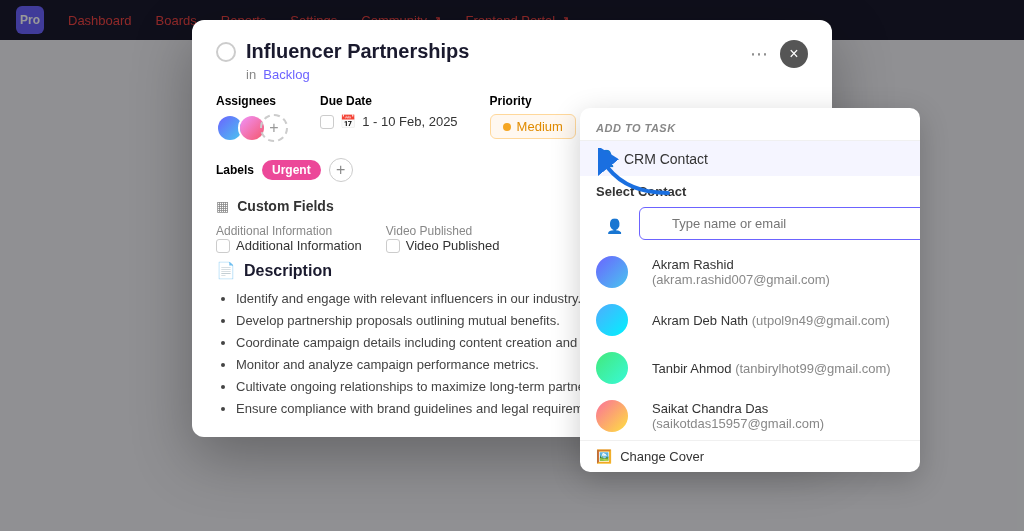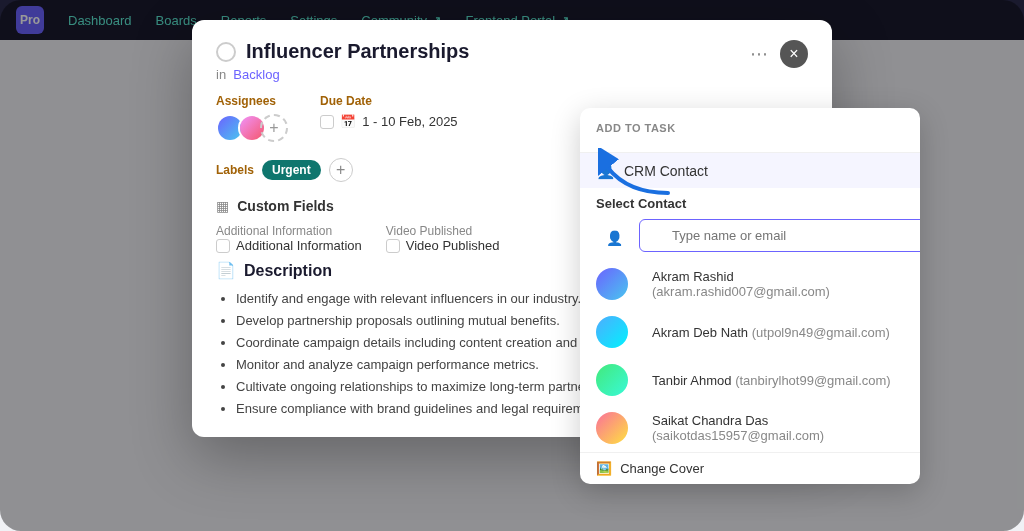--- a/index.html
+++ b/index.html
@@ -33,35 +33,34 @@
       z-index: 2;
     }
     .topnav-logo {
       width: 28px; height: 28px;
       background: #6c63ff;
       border-radius: 6px;
       display: flex; align-items: center; justify-content: center;
       color: white; font-weight: bold; font-size: 12px;
     }
     .topnav-item {
-      color: #5eead4;
+      color: #ef4444;
       font-size: 13px;
     }
 
     
     .modal-overlay {
       position: absolute;
       inset: 0;
       background: rgba(0,0,0,0.4);
       z-index: 100;
       display: flex;
       align-items: flex-start;
       justify-content: center;
       padding-top: 20px;
-      border-radius: 21px;
     }
 
     
     .modal {
       background: white;
       border-radius: 12px;
       width: 640px;
       max-height: 490px;
       overflow: hidden;
       position: relative;
@@ -98,20 +97,21 @@
 
     .modal-title {
       font-size: 20px;
       font-weight: 700;
       color: #1a1a2e;
     }
 
     .modal-subtitle {
       font-size: 13px;
       color: #888;
+      margin-left: 30px;
     }
 
     .modal-subtitle a {
       color: #6c63ff;
       text-decoration: none;
       font-weight: 500;
     }
 
     .modal-close-btn {
       width: 28px; height: 28px;
@@ -149,21 +149,21 @@
 
     .field-group {
       display: flex;
       flex-direction: column;
       gap: 6px;
     }
 
     .field-label {
       font-size: 12px;
       font-weight: 600;
-      color: #a16207;
+      color: #000000;
       text-transform: none;
     }
 
     .assignees-row {
       display: flex;
       gap: -6px;
     }
 
     .avatar {
       width: 28px; height: 28px;
@@ -230,21 +230,21 @@
     }
 
     .label-tag {
       padding: 3px 10px;
       border-radius: 12px;
       font-size: 12px;
       font-weight: 600;
     }
 
     .label-urgent {
-      background: #0f766e;
+      background: #ec4899;
       color: white;
     }
 
     .add-label-btn {
       width: 24px; height: 24px;
       border-radius: 50%;
       border: 1px solid #ccc;
       background: none;
       cursor: pointer;
       display: flex; align-items: center; justify-content: center;
@@ -341,22 +341,23 @@
       left: 580px;
       width: 340px;
       background: white;
       border-radius: 10px;
       box-shadow: 0 8px 30px rgba(0,0,0,0.2);
       z-index: 200;
       overflow: hidden;
     }
 
     .dropdown-header {
-      padding: 10px 16px 16px;
+      padding: 10px 16px 4px;
       border-bottom: 1px solid #f0f0f0;
+      font-style: italic;
     }
 
     .add-to-task-label {
       font-size: 11px;
       font-weight: 600;
       color: #888;
       text-transform: uppercase;
       letter-spacing: 0.5px;
     }
 
@@ -511,20 +512,27 @@
 
         <div class="field-group">
           <span class="field-label">Due Date</span>
           <div class="date-field">
             <div class="date-checkbox"></div>
             <span>📅</span>
             <span>1 - 10 Feb, 2025</span>
           </div>
         </div>
 
+        <div class="field-group">
+          <span class="field-label">Priority</span>
+          <div class="priority-badge">
+            <div class="priority-dot"></div>
+            <span>Medium</span>
+          </div>
+        </div>
       </div>
 
       <div class="labels-row">
         <span class="field-label">Labels</span>
         <span class="label-tag label-urgent">Urgent</span>
         <button class="add-label-btn">+</button>
       </div>
 
       <div class="section-header">
         <span class="section-icon">▦</span>

